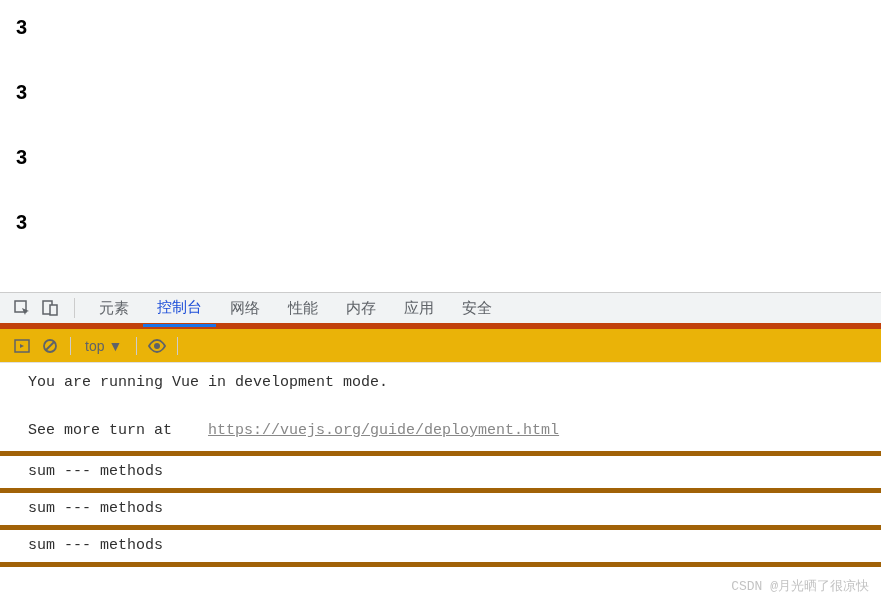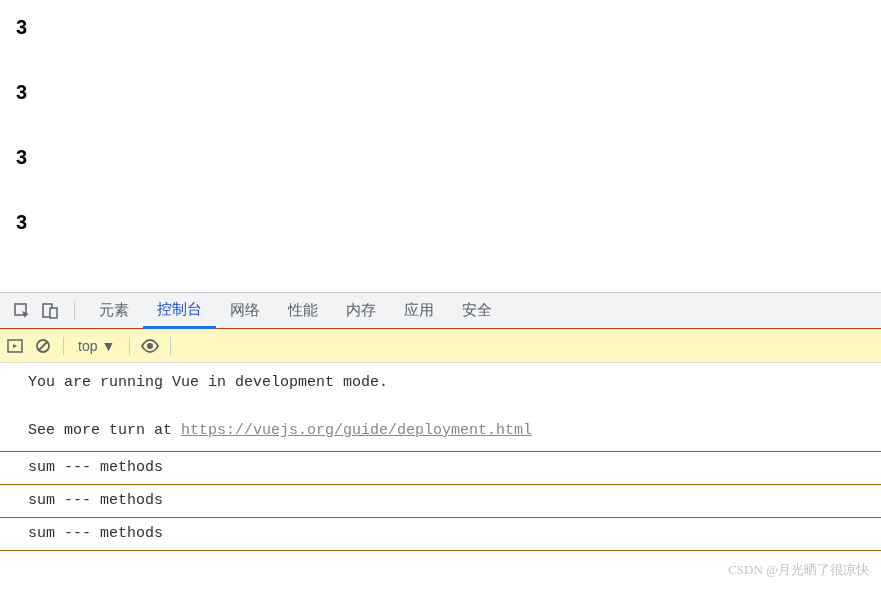--- a/index.html
+++ b/index.html
@@ -22,21 +22,21 @@
       margin-bottom: 42px;
     }
     .devtools {
       border-top: 1px solid #ccc;
       background: #f1f3f4;
     }
     .devtools-tabs {
       display: flex;
       align-items: center;
       height: 36px;
-      border-bottom: 1px solid #c2410c;
+      border-bottom: 6px solid #c2410c;
       padding: 0 8px;
       gap: 0;
     }
     .devtools-icon {
       width: 28px;
       height: 28px;
       display: flex;
       align-items: center;
       justify-content: center;
       color: #5f6368;
@@ -58,23 +58,23 @@
     }
     .tab.active {
       color: #1d4ed8;
       border-bottom: 3px solid #1a73e8;
       margin-bottom: -1px;
     }
     .console-toolbar {
       display: flex;
       align-items: center;
       height: 34px;
-      padding: 0 1px;
+      padding: 0 8px;
       border-bottom: 1px solid #e0e0e0;
-      background: #fef9c3;
+      background: #eab308;
     }
     .toolbar-icon {
       width: 28px;
       height: 28px;
       display: flex;
       align-items: center;
       justify-content: center;
       color: #5f6368;
       cursor: pointer;
     }
@@ -103,38 +103,39 @@
       width: 200px;
     }
     .console-output {
       background: #fff;
       font-family: Consolas, "Courier New", monospace;
       font-size: 15px;
       line-height: 1.6;
     }
     .console-msg {
       padding: 4px 12px 4px 28px;
-      border-bottom: 1px solid #a16207;
+      border-bottom: 5px solid #a16207;
       color: #303030;
     }
     .console-msg.first {
       padding-top: 8px;
       padding-bottom: 8px;
     }
     .console-msg a {
       color: #888;
       text-decoration: underline;
+      margin-left: 27px;
     }
     .watermark {
       position: absolute;
-      bottom: 22px;
+      bottom: 6px;
       right: 12px;
       font-size: 13px;
       color: rgba(120,120,120,0.45);
-      font-family: Liberation Serif, serif;
+      font-family: Liberation Mono, monospace;
     }
     svg { display: block; }
   </style>
 </head>
 <body>
 
 <div class="page-content">
   <div class="num">3</div>
   <div class="num">3</div>
   <div class="num">3</div>

